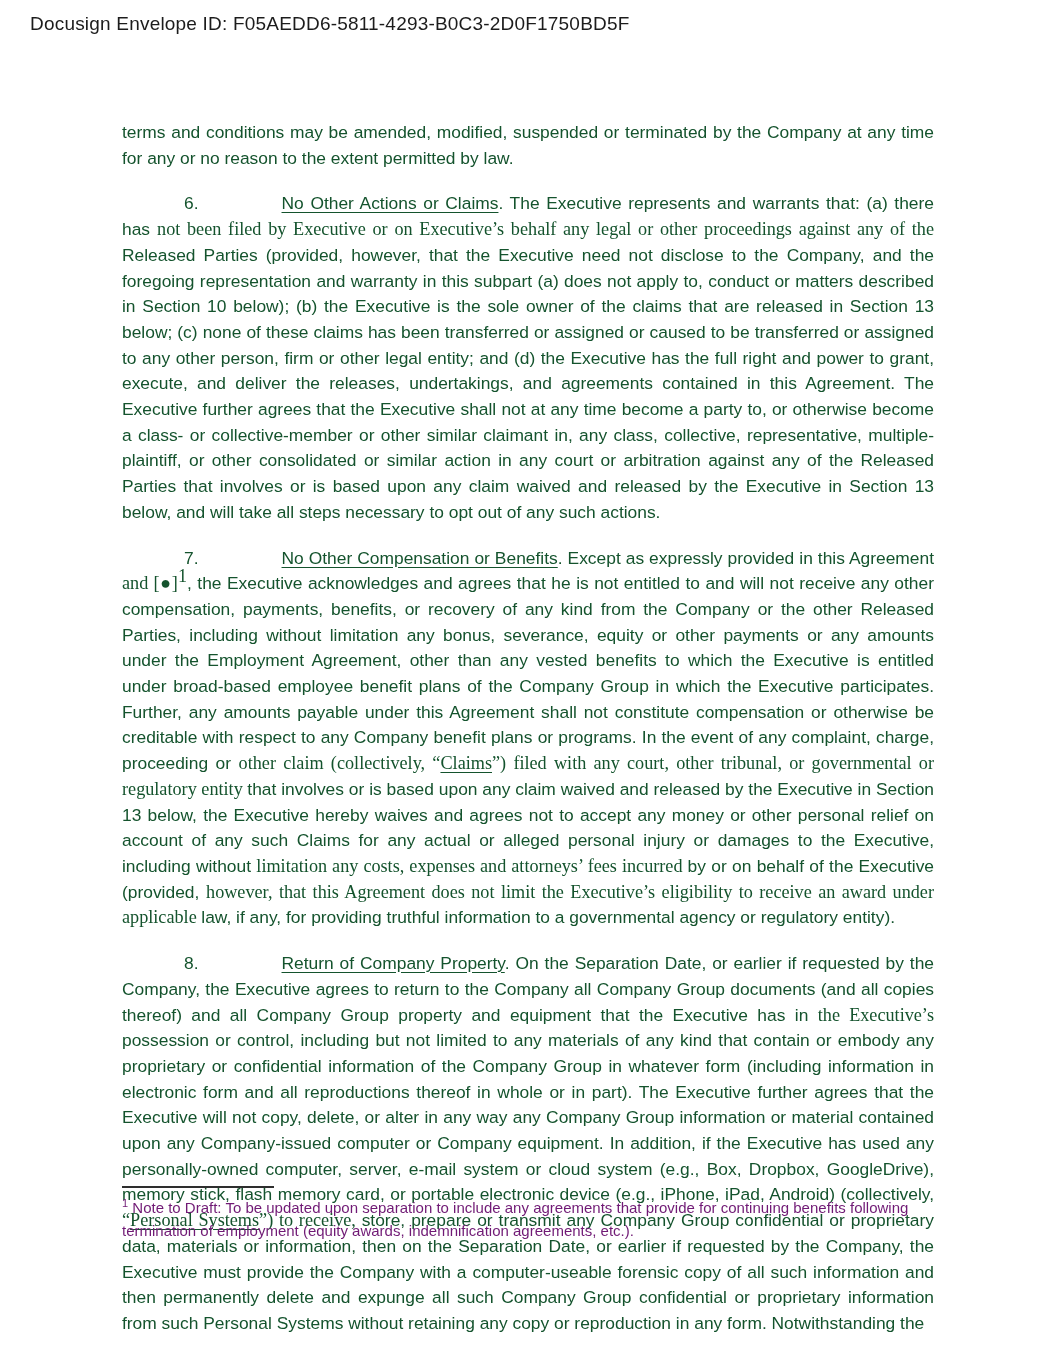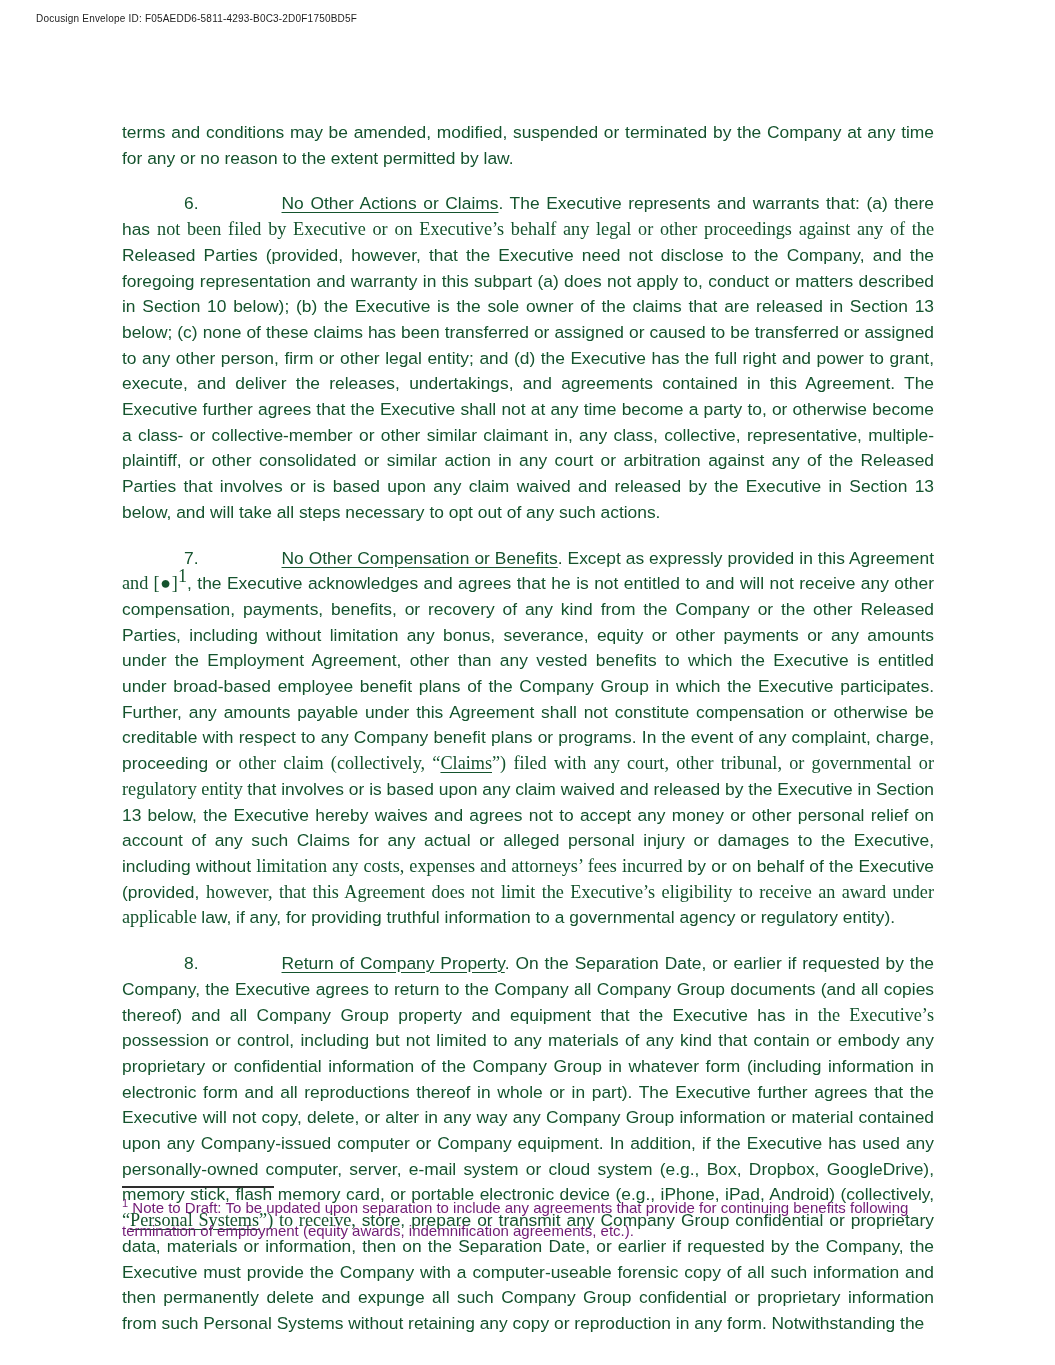--- a/index.html
+++ b/index.html
@@ -3,22 +3,22 @@
 <meta charset="utf-8">
 <style>
   * { margin:0; padding:0; box-sizing:border-box; }
   html, body { background:#ffffff; }
   .page {
     position:relative; width:1055px; height:1365px;
     background:#ffffff; color:#141414; overflow:hidden;
     font-family:"Liberation Sans", sans-serif;
   }
   .docusign-header {
-    position:absolute; top:13px; left:36px;
-    font-size:10px; color:#1c1c1c; letter-spacing:0.2px;
+    position:absolute; top:13px; left:30px;
+    font-size:19px; color:#1c1c1c; letter-spacing:0.2px;
   }
   .content {
     position:absolute; top:120px; left:122px; width:812px;
     font-size:17.4px; line-height:25.7px; text-align:justify;
     color:#14532d;
   }
   .para { margin-bottom:20px; }
   .serif { font-family:"Liberation Serif", serif; font-size:18.2px; }
   .u { text-decoration:underline; text-underline-offset:3px; }
   .heading { text-decoration:underline; text-underline-offset:3px;margin-left:40px; }

